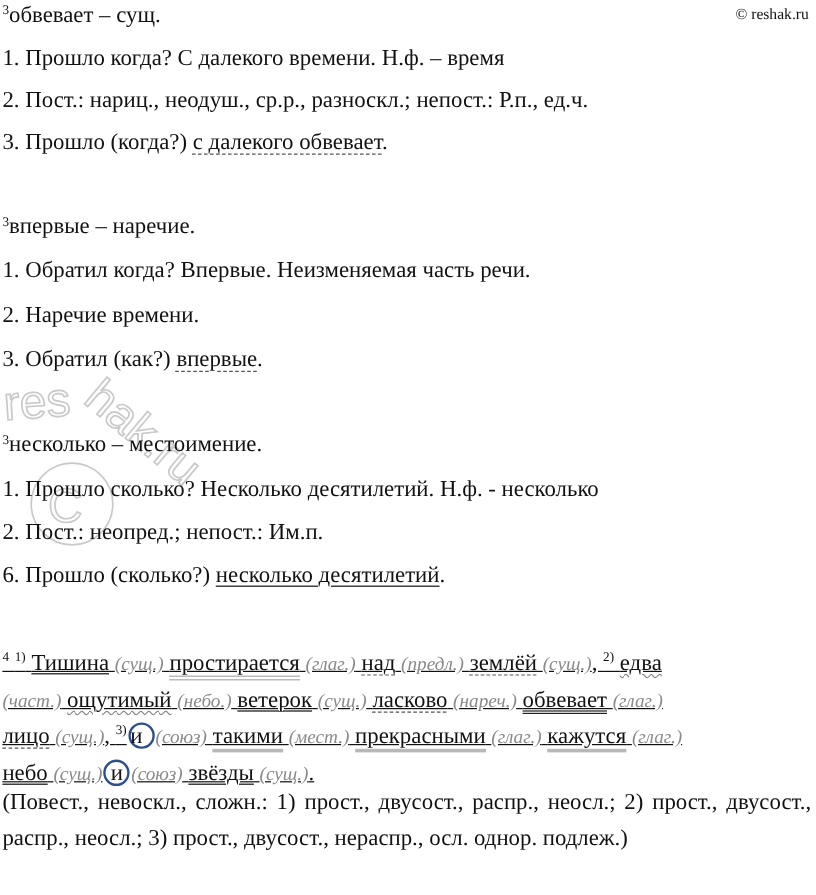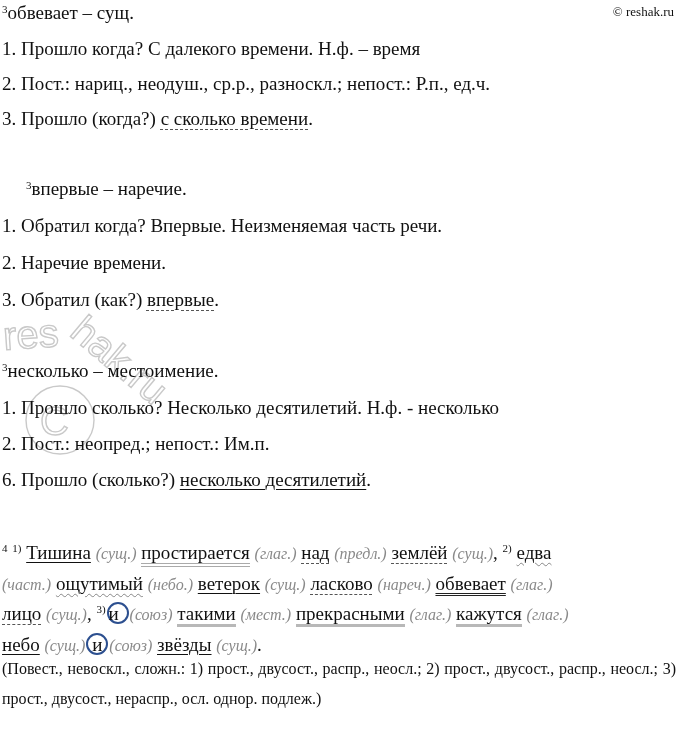--- a/index.html
+++ b/index.html
@@ -13,54 +13,54 @@
   .copyright { position: absolute; right: 6px; top: 1px; font-size: 13px; line-height: 22px; }
   .u-dash { text-decoration: underline dashed #555; text-underline-offset: 4px; text-decoration-thickness: 1px; }
   .u-solid { text-decoration: underline solid #111; text-underline-offset: 3px; text-decoration-thickness: 1px; }
   .u-double { text-decoration: underline double #222; text-underline-offset: 3px; }
   .u-wave { text-decoration: underline wavy #888; text-underline-offset: 3px; text-decoration-thickness: 1px; }
   .u-gray { border-bottom: 3px solid #b8b8b8; padding-bottom: 0px; }
   .u-gray-dbl { border-bottom: 4px double #aaaaaa; }
   .pos { font-style: italic; color: #8a8a8a; font-size: 16px; }
   .circ { display: inline-block; border: 2px solid #2c4f8f; border-radius: 50%; width: 22px; height: 22px; line-height: 20px; text-align: center; box-sizing: border-box; margin: 0 1px; }
   .wm { position: absolute; left: 0; top: 310px; pointer-events: none; }
-  .para { position: absolute; left: 2px; width: 674px; line-height: 30px; font-size: 16px; }
+  .para { position: absolute; left: 2px; width: 674px; line-height: 30px; font-size: 19px; }
   .justify { text-align: justify; text-align-last: left; }
   .sentence { position: absolute; left: 2px; width: 676px; line-height: 29.5px; font-size: 19px; }
 </style>
 </head>
 <body>
 
 <svg class="wm" width="200" height="150" viewBox="0 0 200 150">
   <g fill="none" stroke="#c9c9c9" stroke-width="1.4" font-family="Liberation Sans, sans-serif">
     <text x="4" y="40" font-size="40" transform="rotate(-4 4 40)">res</text>
     <text x="70" y="40" font-size="40" transform="rotate(40 90 30)">hak.ru</text>
     <circle cx="60" cy="110" r="34"></circle>
     <text x="40" y="125" font-size="40">C</text>
   </g>
 </svg>
 
 <div class="copyright">© reshak.ru</div>
 
 <div class="line" style="top:2px;"><sup>3</sup><span>обвевает – сущ.</span></div>
 <div class="line" style="top:38px;">1. Прошло когда? С далекого времени. Н.ф. – время</div>
 <div class="line" style="top:73px;text-align:center;">2. Пост.: нариц., неодуш., ср.р., разноскл.; непост.: Р.п., ед.ч.</div>
-<div class="line" style="top:108px;"><span>3. Прошло (когда?) </span><span class="u-dash">с сколько времени</span><span>.</span></div>
+<div class="line" style="top:108px;"><span>3. Прошло (когда?) </span><span class="u-dash">с далекого обвевает</span><span>.</span></div>
 
-<div class="line" style="top:178px;margin-left:24px;"><sup>3</sup><span>впервые – наречие.</span></div>
+<div class="line" style="top:178px;"><sup>3</sup><span>впервые – наречие.</span></div>
 <div class="line" style="top:215px;">1. Обратил когда? Впервые. Неизменяемая часть речи.</div>
 <div class="line" style="top:252px;">2. Наречие времени.</div>
 <div class="line" style="top:289px;"><span>3. Обратил (как?) </span><span class="u-dash">впервые</span><span>.</span></div>
 
 <div class="line" style="top:360px;"><sup>3</sup><span>несколько – местоимение.</span></div>
 <div class="line" style="top:397px;">1. Прошло сколько? Несколько десятилетий. Н.ф. - несколько</div>
 <div class="line" style="top:433px;">2. Пост.: неопред.; непост.: Им.п.</div>
 <div class="line" style="top:469px;"><span>6. Прошло (сколько?) </span><span class="u-solid">несколько десятилетий</span><span>.</span></div>
 
-<div class="sentence" style="top:538px;">
+<div class="sentence" style="top:538px;text-decoration:underline;">
   <div class="justify">
     <sup>4</sup>&nbsp;<sup>1)</sup>
     <span class="u-solid">Тишина</span> <span class="pos">(сущ.)</span>
     <span class="u-gray-dbl">простирается</span> <span class="pos">(глаг.)</span>
     <span class="u-dash">над</span> <span class="pos">(предл.)</span>
     <span class="u-dash">землёй</span> <span class="pos">(сущ.)</span>,
     <sup>2)</sup> <span class="u-wave">едва</span>
   </div>
   <div class="justify">
     <span class="pos">(част.)</span>

